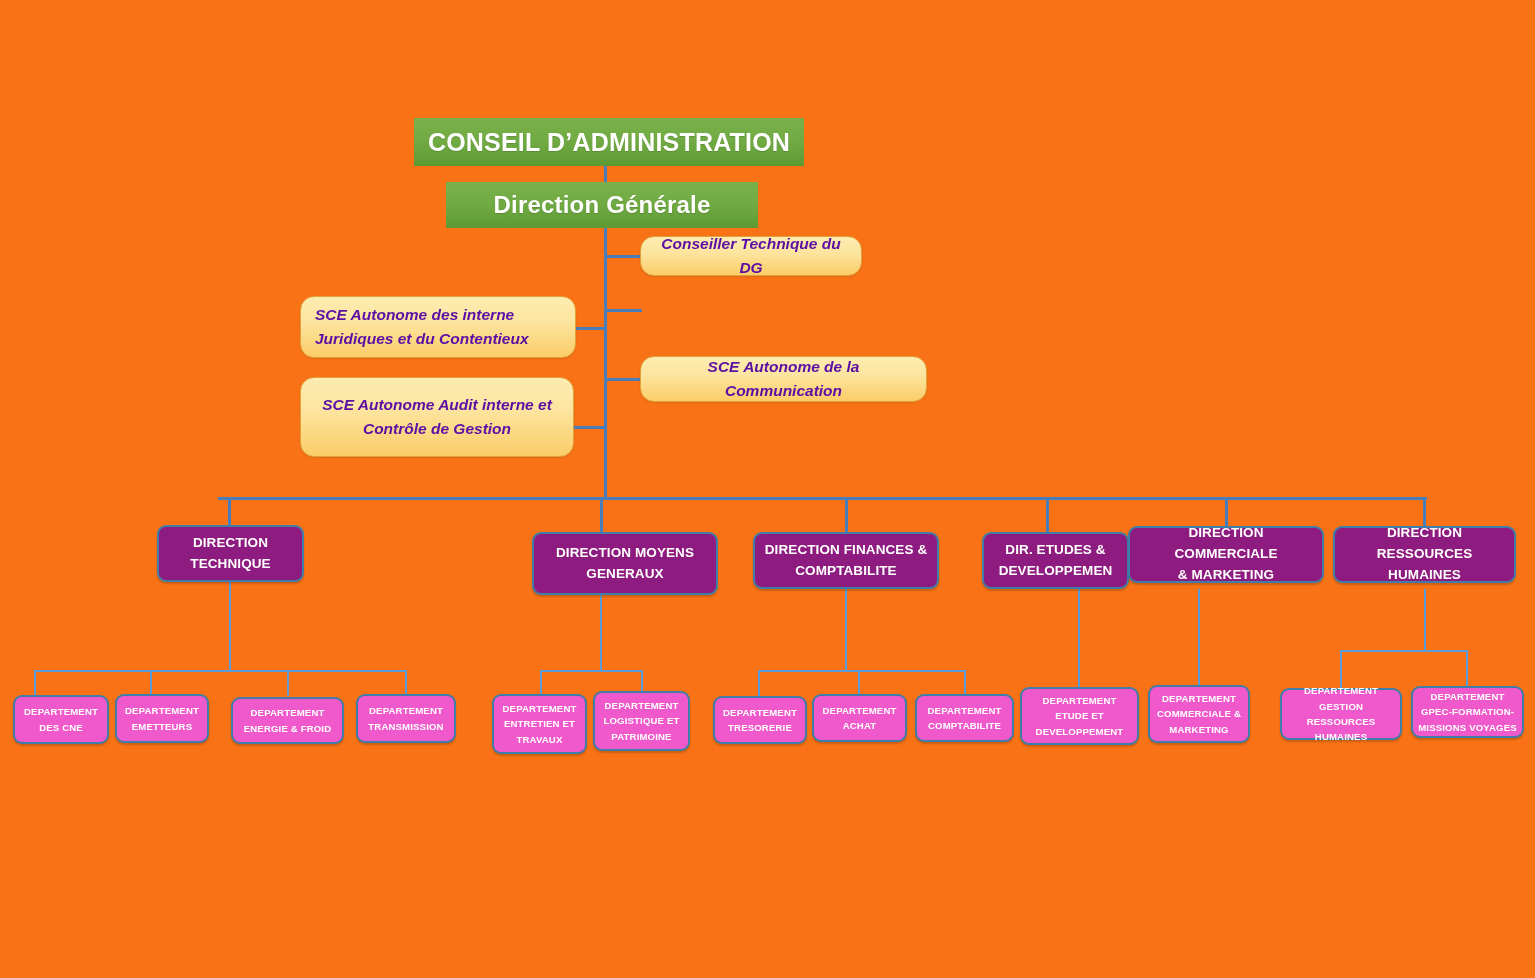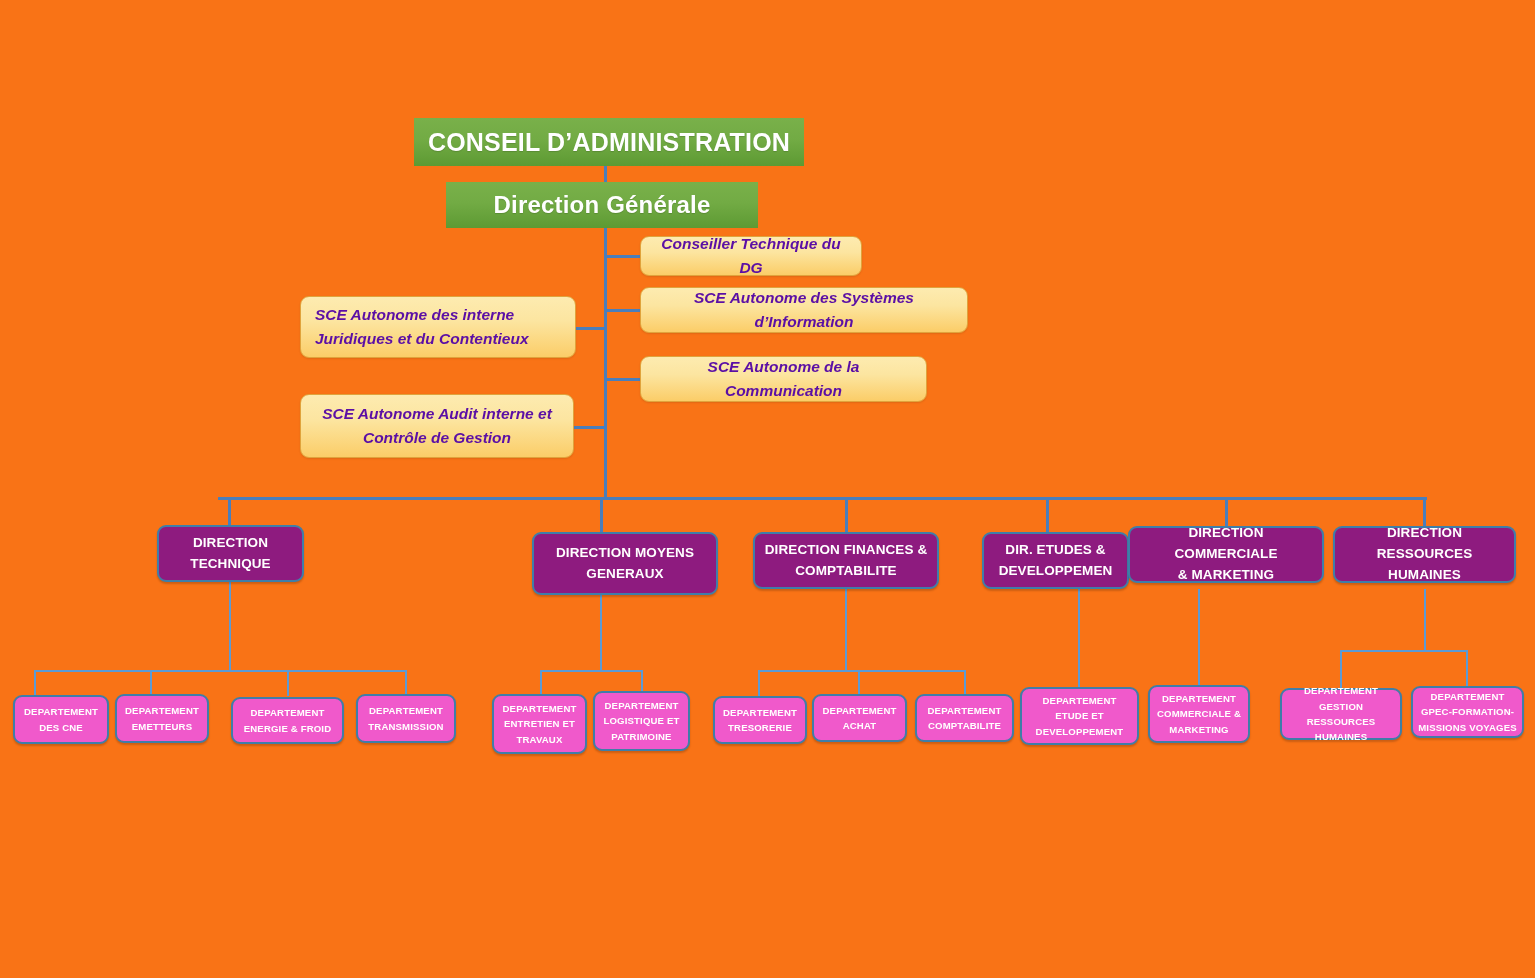--- a/index.html
+++ b/index.html
@@ -45,21 +45,21 @@
     border: none;
     text-shadow: 0 1px 1px rgba(0,0,0,0.15);
   }
   .node.green.n1 { font-size: 25px; }
   .node.green.n2 { font-size: 24px; }
 
   
   .node.yellow {
     background: linear-gradient(to bottom, #FDEBB0 0%, #FCE5A0 40%, #FBCD68 100%);
     border: 1.5px solid #E0A33C;
-    border-radius: 9px;
+    border-radius: 14px;
     color: #5B0FA5;
     font-weight: bold;
     font-style: italic;
     font-size: 15.5px;
     line-height: 1.55;
     padding: 12px 14px;
     box-shadow: 0 1px 2px rgba(0,0,0,0.10);
   }
 
   
@@ -149,34 +149,31 @@
   </div>
 
   <div class="node green n2" style="left:446px; top:182px; width:312px; height:46px;justify-content:center;">
     <span class="txt">Direction Générale</span>
   </div>
 
   <div class="node yellow" style="left:640px; top:236px; width:222px; height:40px;">
     <span class="txt">Conseiller Technique du DG</span>
   </div>
 
-  <div class="node yellow" style="left:640px; top:287px; width:328px; height:46px;">
-    <span class="txt">SCE Autonome des Systèmes d’Information</span>
-  </div>
 
   <div class="node yellow" style="left:640px; top:356px; width:287px; height:46px;align-items:center;">
     <span class="txt">SCE Autonome de la Communication</span>
   </div>
 
   <div class="node yellow" style="left:300px; top:296px; width:276px; height:62px; justify-content:flex-start; text-align:left;">
     <span class="txt">SCE Autonome des interne
 Juridiques et du Contentieux</span>
   </div>
 
-  <div class="node yellow" style="left:300px; top:394px; width:274px; height:64px;">
+  <div class="node yellow" style="left:300px; top:377px; width:274px; height:80px;">
     <span class="txt">SCE Autonome Audit interne et
 Contrôle de Gestion</span>
   </div>
 
   <div class="node purple" style="left:157px; top:525px; width:147px; height:57px;">
     <span class="txt">DIRECTION
 TECHNIQUE</span>
   </div>
 
   <div class="node purple" style="left:532px; top:532px; width:186px; height:63px;">

